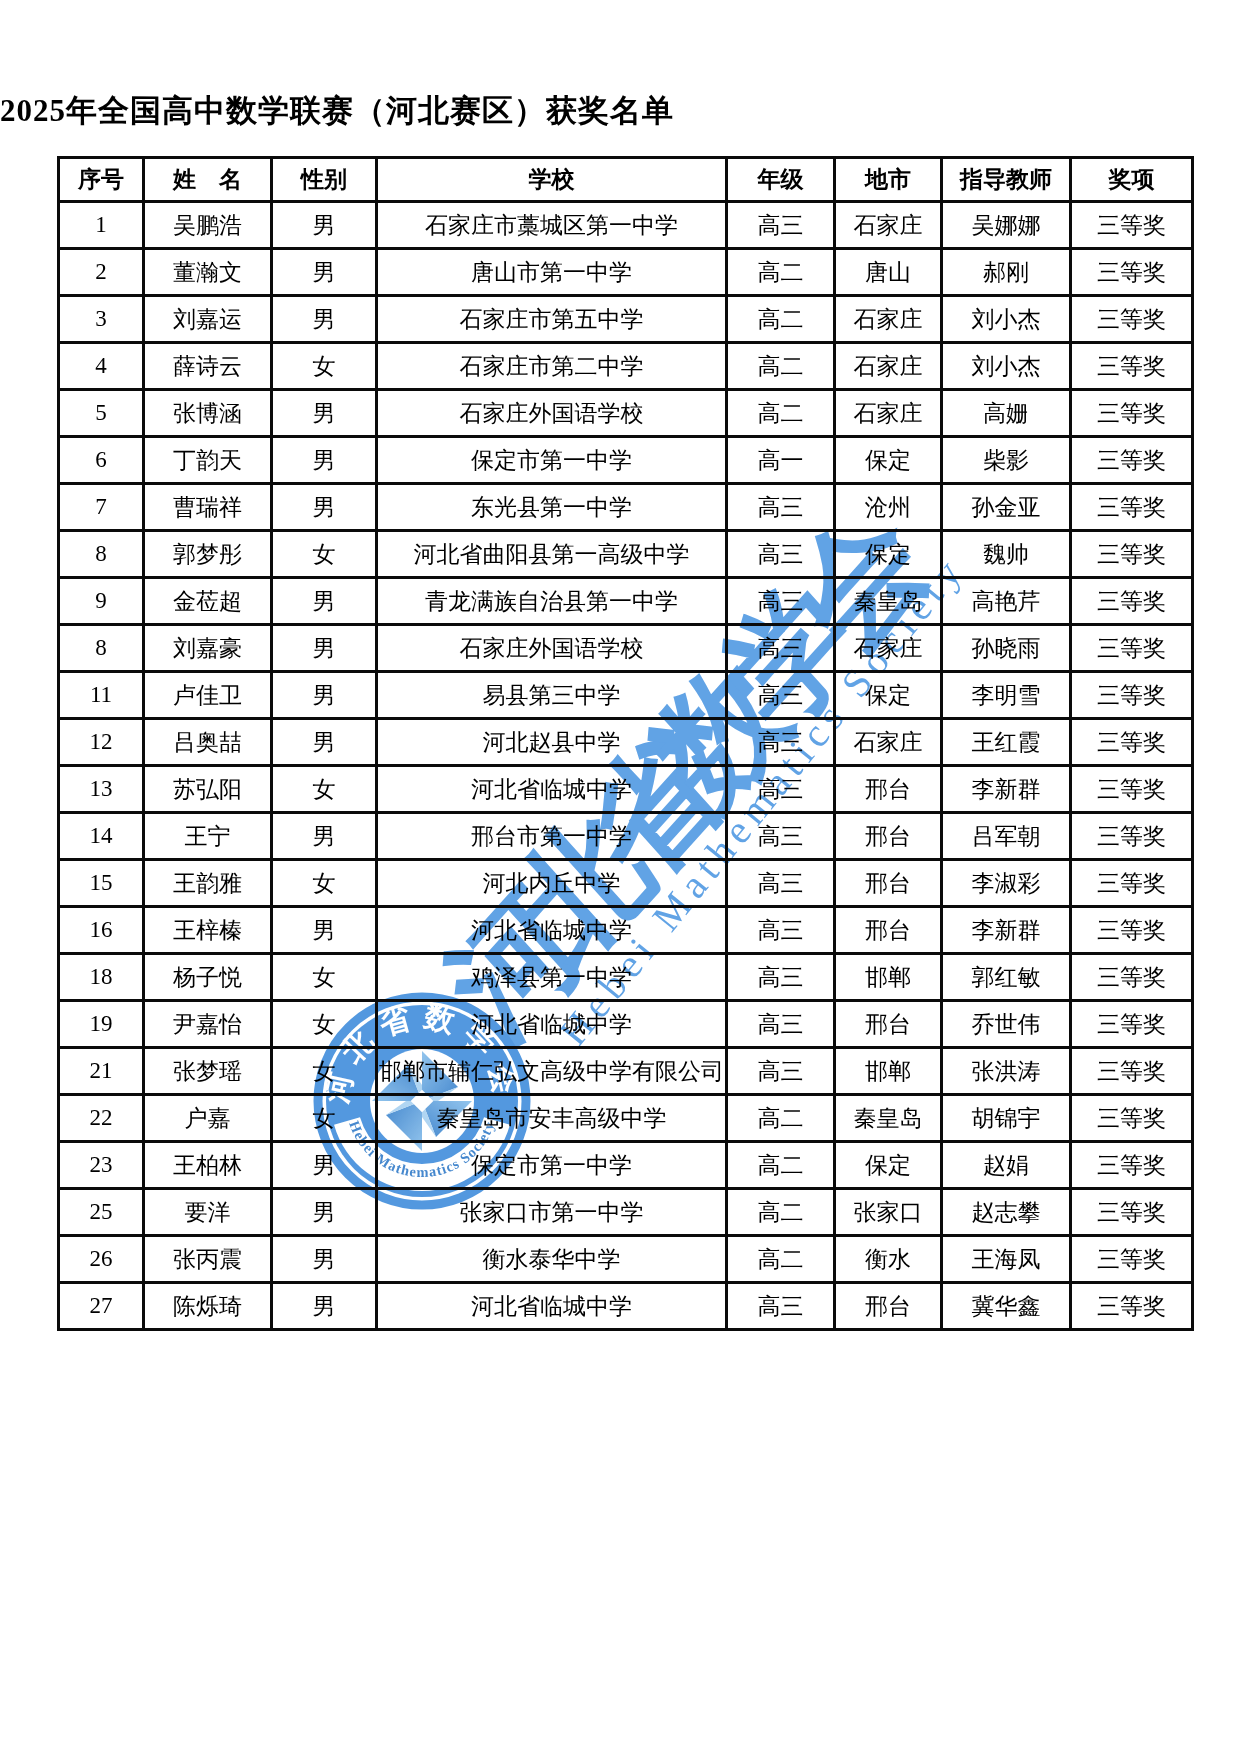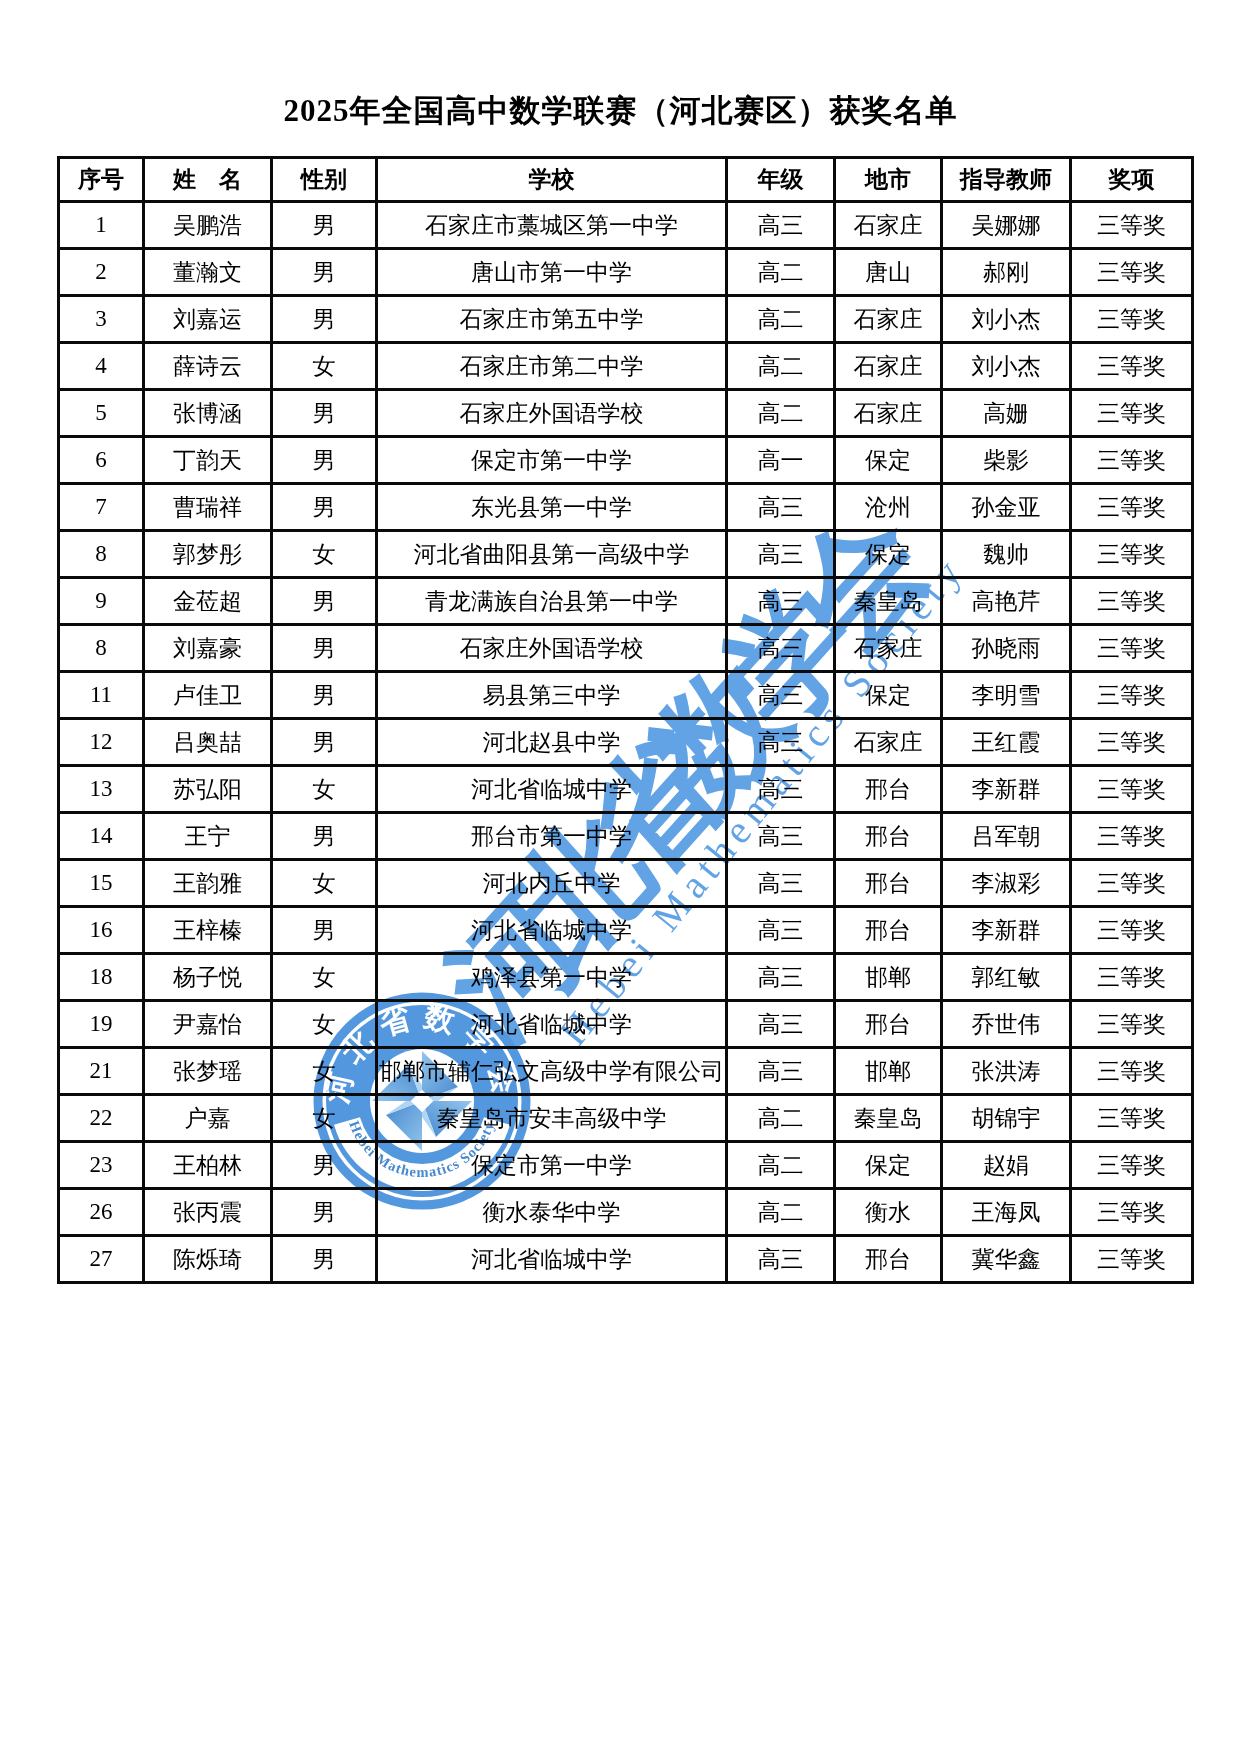--- a/index.html
+++ b/index.html
@@ -36,21 +36,21 @@
   }
   .seal{
     position:absolute;
     left:302px;top:981px;
   }
   
   .title{
     position:absolute;
     top:90px;left:0;width:100%;
     margin:0;
-    text-align:center;
+    text-align:left;
     font-size:31px;
     font-weight:bold;
     letter-spacing:1px;
     color:#000;
     z-index:2;
   }
   
   table.awards{
     position:absolute;
     left:57px;top:156px;
@@ -376,20 +376,30 @@
           <td>23</td>
           <td>王柏林</td>
           <td>男</td>
           <td>保定市第一中学</td>
           <td>高二</td>
           <td>保定</td>
           <td>赵娟</td>
           <td>三等奖</td>
         </tr>
         <tr>
+          <td>25</td>
+          <td>要洋</td>
+          <td>男</td>
+          <td>张家口市第一中学</td>
+          <td>高二</td>
+          <td>张家口</td>
+          <td>赵志攀</td>
+          <td>三等奖</td>
+        </tr>
+        <tr>
           <td>26</td>
           <td>张丙震</td>
           <td>男</td>
           <td>衡水泰华中学</td>
           <td>高二</td>
           <td>衡水</td>
           <td>王海凤</td>
           <td>三等奖</td>
         </tr>
         <tr>

